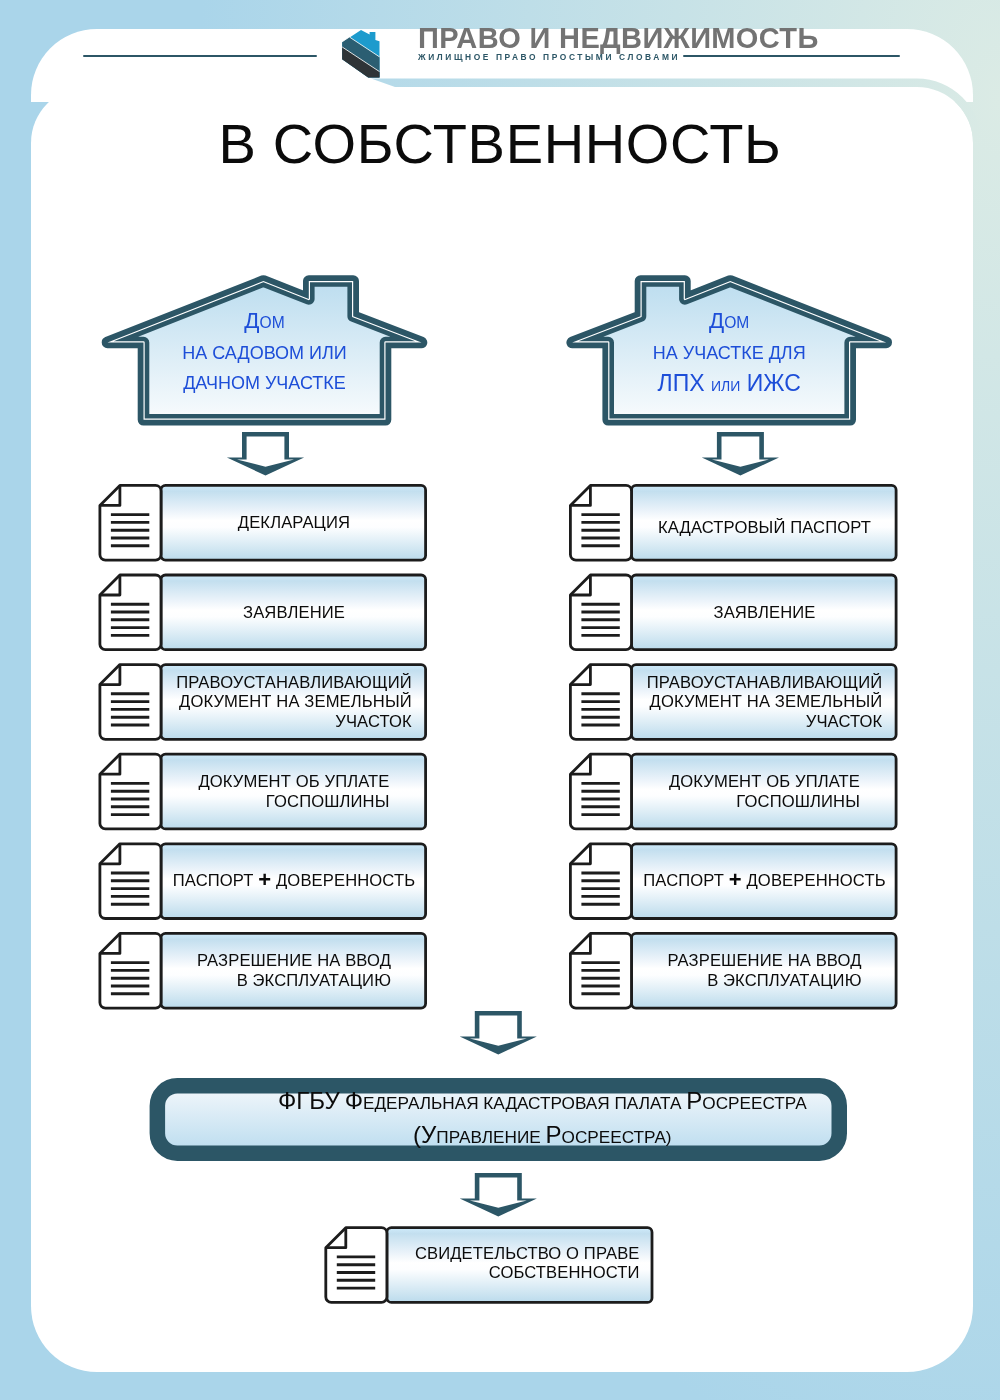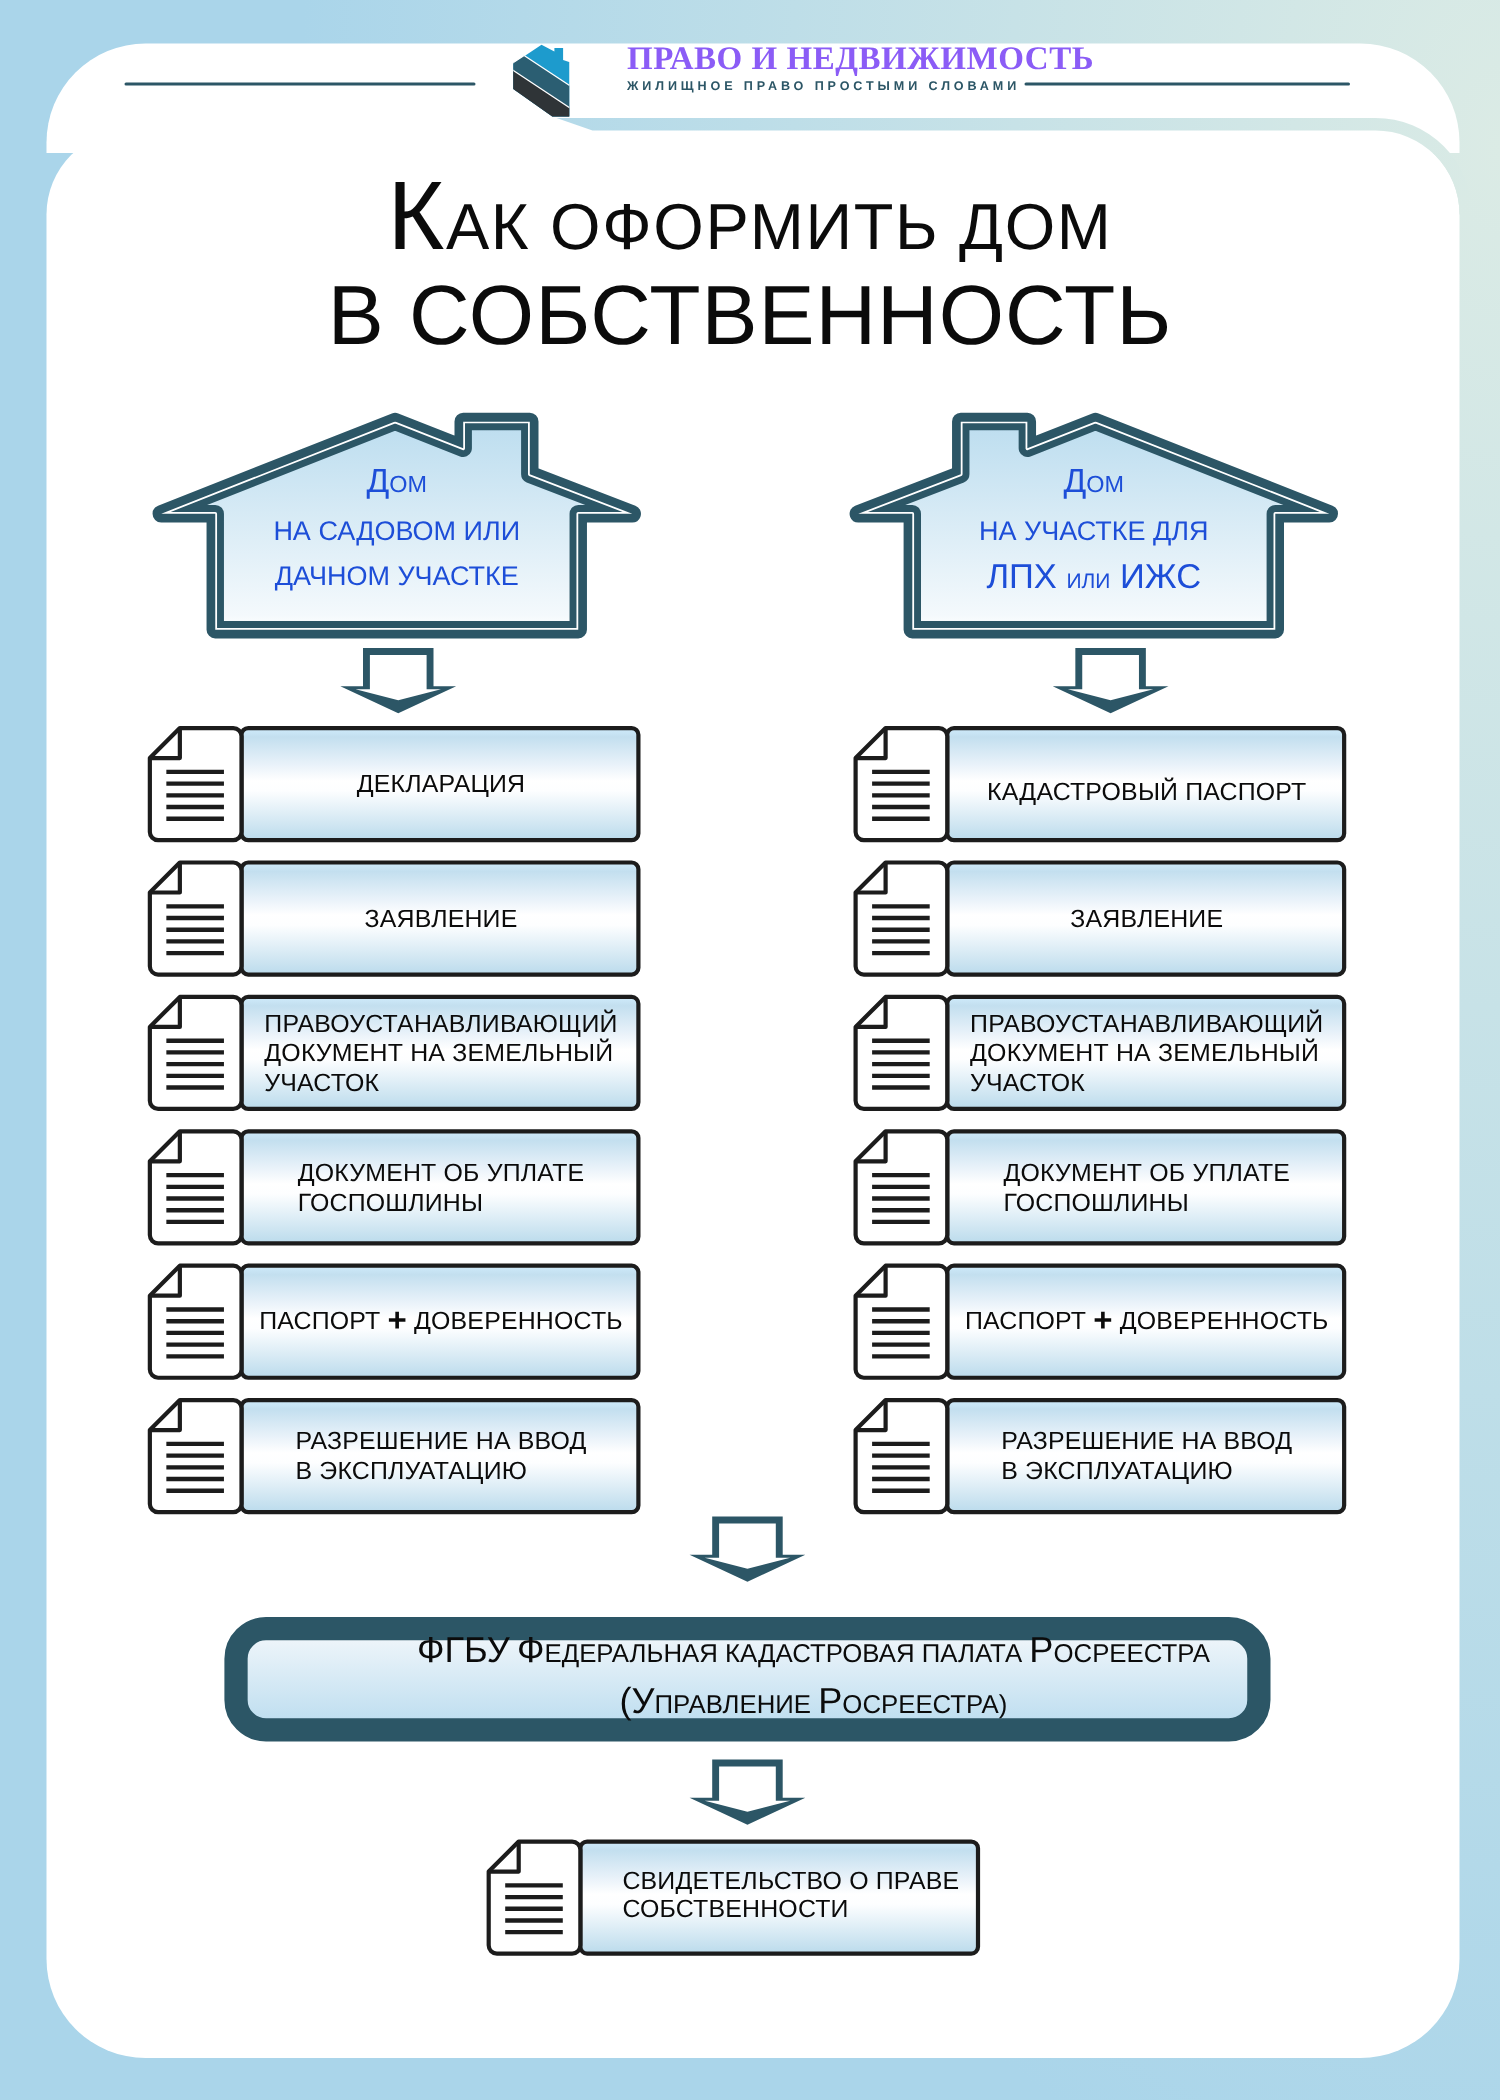--- a/index.html
+++ b/index.html
@@ -13,32 +13,32 @@
         background:#fff;border-radius:56px 56px 66px 66px;}
   .tabsvg{position:absolute;left:0;top:0;}
 
   
   .rule{position:absolute;height:2.5px;background:#2c5666;border-radius:1px;}
   .rule-l{left:83px;top:54.5px;width:234px;}
   .rule-r{left:683px;top:54.5px;width:217px;}
 
   .logo-svg{position:absolute;left:0;top:0;}
   .logo-text{position:absolute;left:418px;top:26px;}
-  .logo-title{font-weight:bold;font-size:22px;color:#8b5cf6;letter-spacing:0.35px;line-height:25px;
-      font-family:Liberation Serif, serif;}
+  .logo-title{font-weight:bold;font-size:29px;color:#737373;letter-spacing:0.35px;line-height:25px;
+      font-family:Liberation Sans, sans-serif;}
   .logo-sub{font-size:8.4px;color:#2c5666;letter-spacing:2.6px;line-height:12px;font-weight:bold;}
 
   
   .title{position:absolute;left:0;top:115px;width:1000px;text-align:center;color:#0b0b0b;}
   .t1{font-size:43.3px;line-height:57.1px;letter-spacing:1.1px;}
   .t1 .big{font-size:65px;line-height:57.1px;}
   .t2{font-size:56px;line-height:57.1px;letter-spacing:0.65px;}
 
   .svgmain{position:absolute;left:0;top:0;width:1000px;height:1400px;}
-  .lbl{position:absolute;text-align:left;color:#0b0b0b;line-height:19.3px;
+  .lbl{position:absolute;text-align:right;color:#0b0b0b;line-height:19.3px;
        font-size:16.6px;letter-spacing:0.12px;
        display:flex;align-items:center;justify-content:center;}
   .lbl span{display:block;}
   .lbl .plus{font-size:22px;font-weight:bold;line-height:0;position:relative;top:1px;display:inline;}
   .houselbl{position:absolute;text-align:center;color:#1d4ed8;}
   .hl1{font-size:15.6px;line-height:30.4px;}
   .hl1 .hlbig{font-size:22.4px;}
   .hl2,.hl3{font-size:18px;line-height:30.4px;}
   .hl3.wide{font-size:23px;}
   .hl3.wide .sm{font-size:14px;}
@@ -82,21 +82,20 @@
         <path d="M338.00,43.97L337.80,44.10L382.00,73.27" fill="none" stroke="#ffffff" stroke-width="0.85"></path>
       </g>
   </svg>
 
   <div class="logo-text">
     <div class="logo-title">ПРАВО И НЕДВИЖИМОСТЬ</div>
     <div class="logo-sub">ЖИЛИЩНОЕ ПРАВО ПРОСТЫМИ СЛОВАМИ</div>
   </div>
 
   <div class="title">
-    <div class="t1"><span class="big">К</span><span>АК ОФОРМИТЬ ДОМ</span></div>
     <div class="t2">В СОБСТВЕННОСТЬ</div>
   </div>
 
   <svg class="svgmain" width="1000" height="1400" viewBox="0 0 1000 1400">
     <defs>
       <linearGradient id="gHouse" gradientUnits="userSpaceOnUse" x1="0" y1="281" x2="0" y2="420">
         <stop offset="0" stop-color="#bcddef"></stop>
         <stop offset="0.93" stop-color="#f4f9fc"></stop>
         <stop offset="1" stop-color="#ffffff"></stop>
       </linearGradient>

